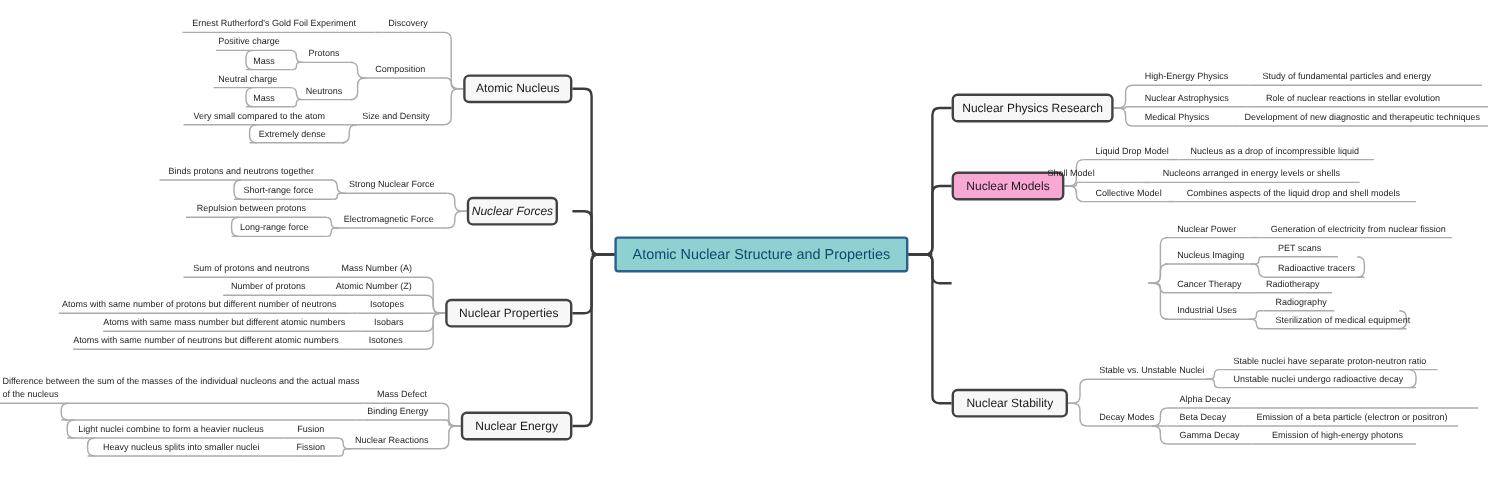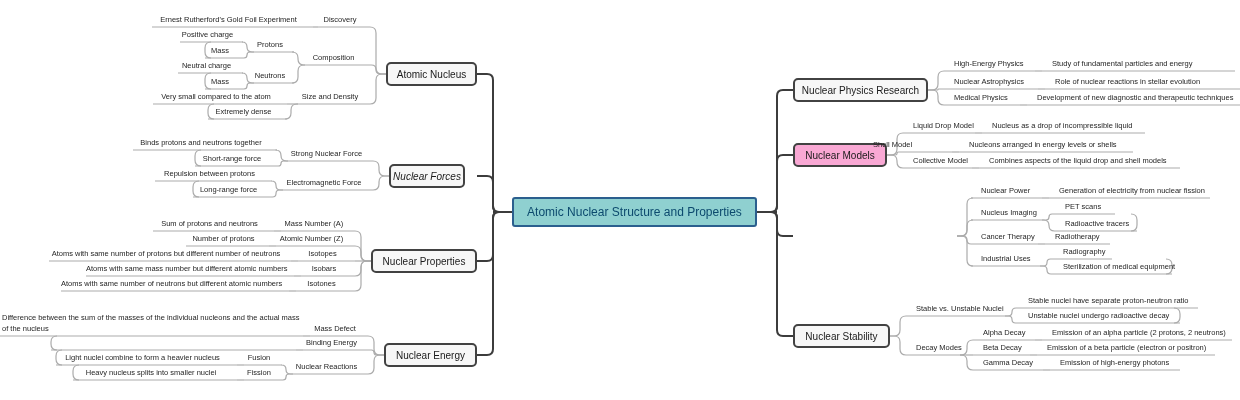--- a/index.html
+++ b/index.html
@@ -257,18 +257,17 @@
 <div class="tn R" id="ct_leaf" style="left:1045px;top:231px;width:65px">Radiotherapy</div>
 <div class="tn R" id="iuses" style="left:971px;top:253px;width:69px">Industrial Uses</div>
 <div class="tn R" id="radiography" style="left:1053px;top:246px;width:59px">Radiography</div>
 <div class="tn R" id="steril" style="left:1053px;top:261px;width:119px">Sterilization of medical equipment</div>
 
 <div class="tn R" id="svun" style="left:906px;top:303px;width:99px">Stable vs. Unstable Nuclei</div>
 <div class="tn R" id="stable_leaf" style="left:1018px;top:295px;width:180px">Stable nuclei have separate proton-neutron ratio</div>
 <div class="tn R" id="unstable_leaf" style="left:1018px;top:310px;width:162px">Unstable nuclei undergo radioactive decay</div>
 <div class="tn R" id="dmodes" style="left:906px;top:342px;width:54px">Decay Modes</div>
 <div class="tn R" id="alpha" style="left:973px;top:327px;width:62px">Alpha Decay</div>
-<div class="tn R" id="alpha_leaf" style="left:1042px;top:327px;width:190px">Emission of an alpha particle (2 protons, 2 neutrons)</div>
 <div class="tn R" id="beta" style="left:973px;top:342px;width:57px">Beta Decay</div>
 <div class="tn R" id="beta_leaf" style="left:1037px;top:342px;width:178px">Emission of a beta particle (electron or positron)</div>
 <div class="tn R" id="gamma" style="left:973px;top:357px;width:70px">Gamma Decay</div>
 <div class="tn R" id="gamma_leaf" style="left:1050px;top:357px;width:130px">Emission of high-energy photons</div>
 </div>
 
 </body></html>

